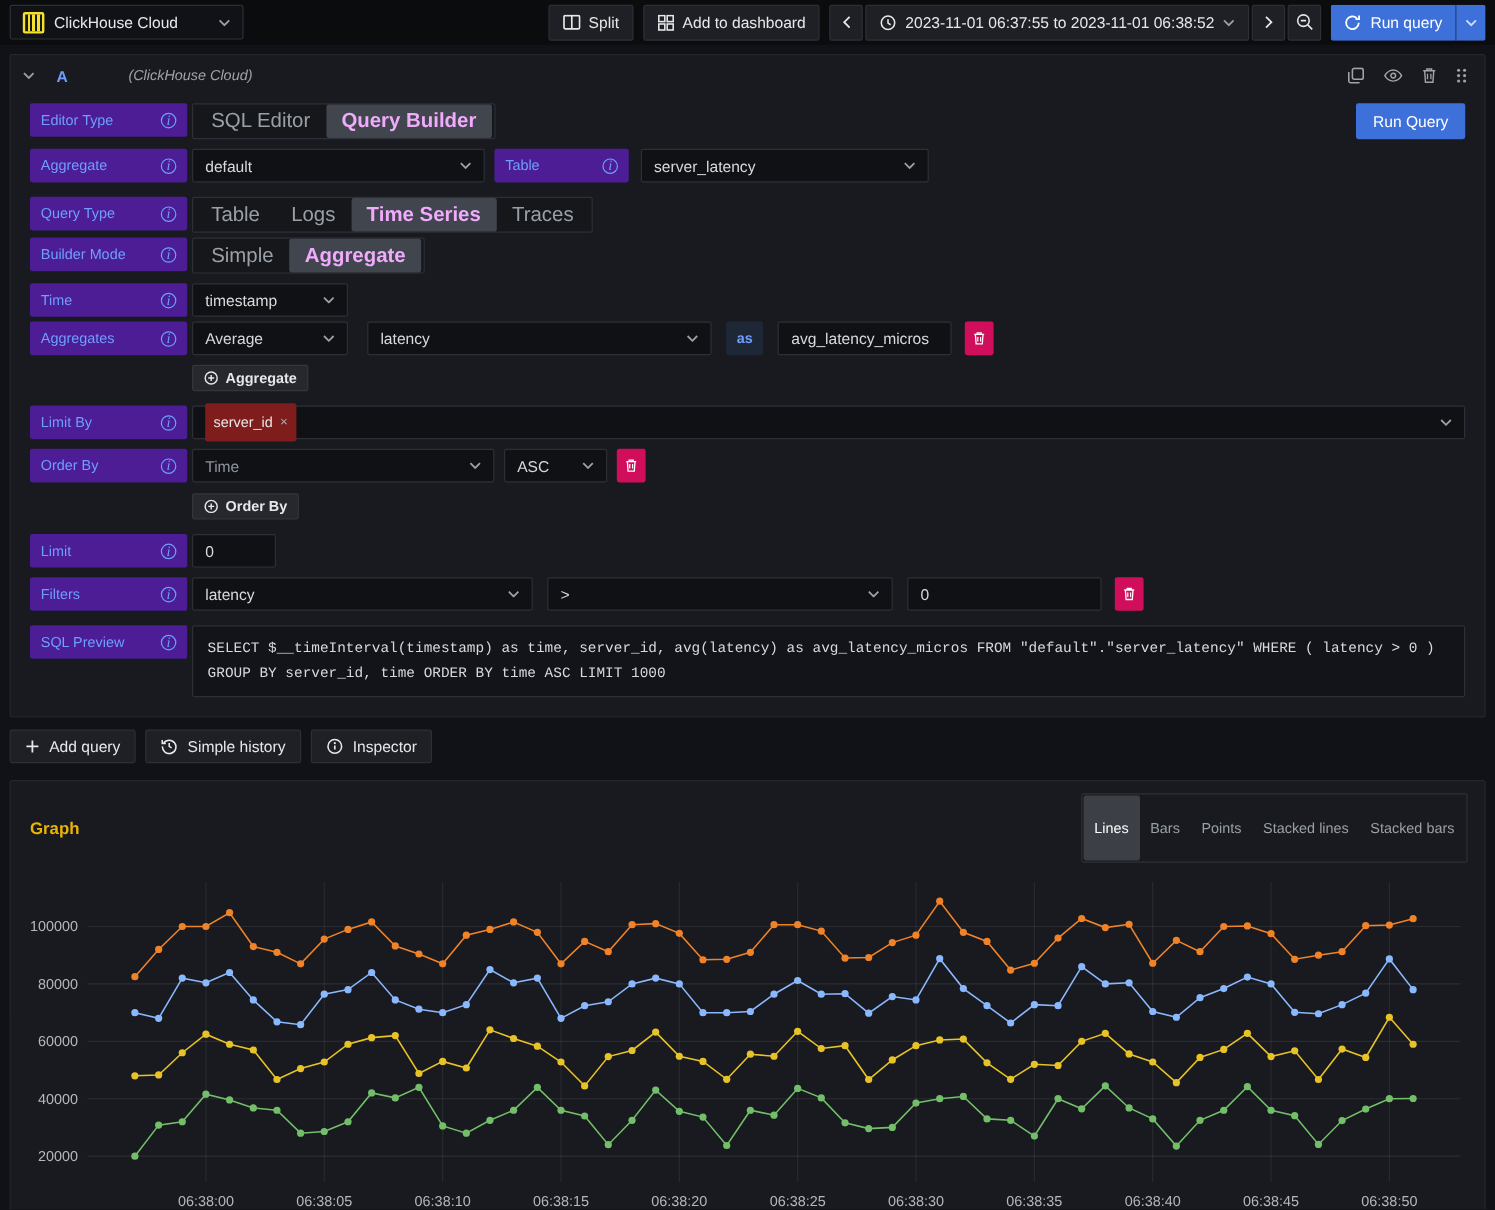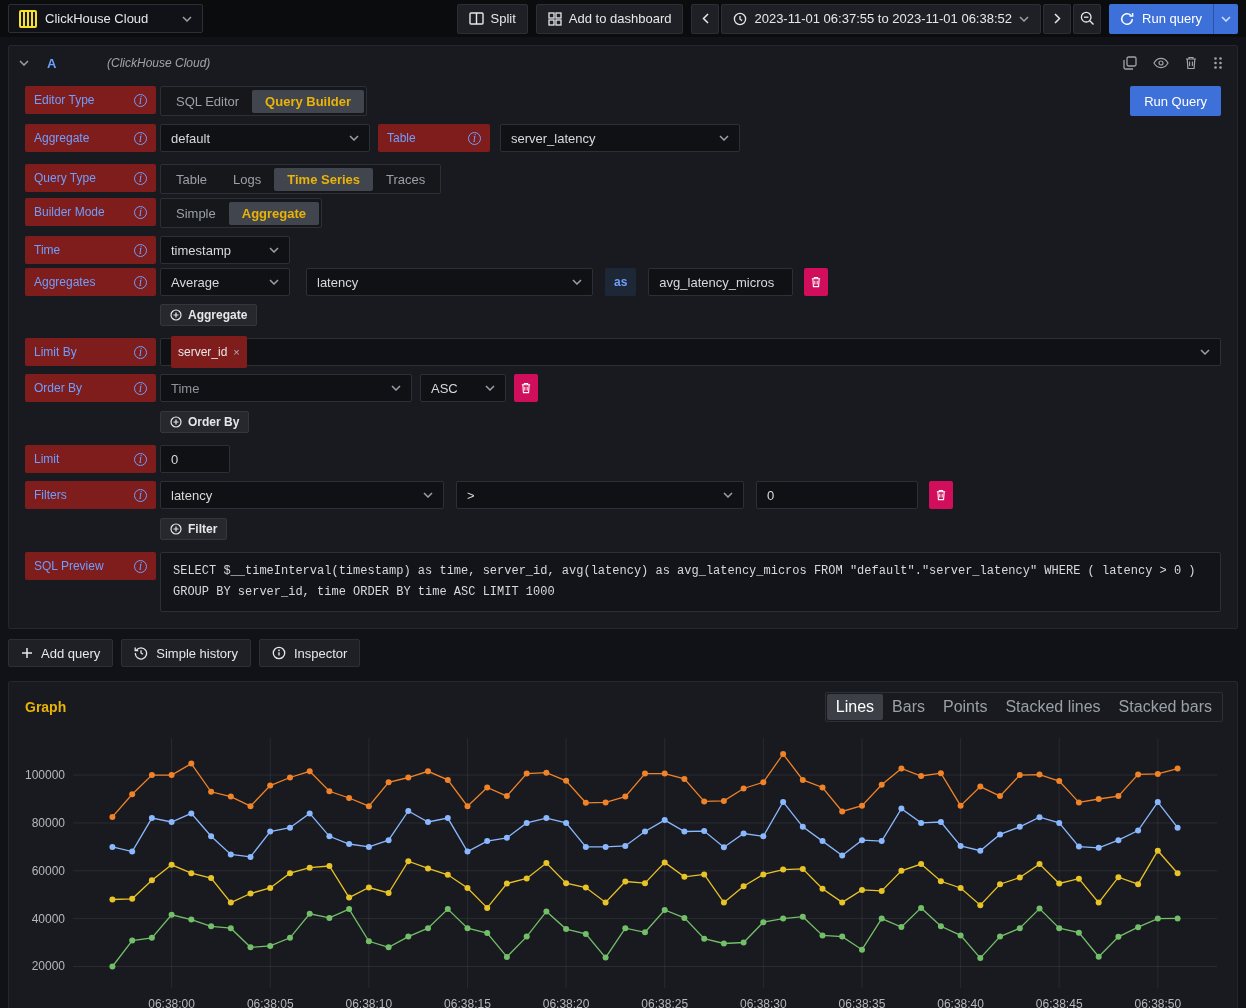--- a/index.html
+++ b/index.html
@@ -27,26 +27,26 @@
   .content { padding:8px; }
   .panel { background:#181a1f; border:1px solid #25272e; border-radius:2px; }
   .qp-header { height:34px; display:flex; align-items:center; padding:0 14px 0 10px; font-size:13px; }
   .qp-header .refid { color:#6e9fff; font-weight:700; margin:0 0 0 18px; width:60px; }
   .qp-header .dshint { color:#9fa3ab; font-style:italic; font-size:12px; }
   .qp-hicons { margin-left:auto; display:flex; align-items:center; gap:16px; color:#9fa3ab; }
   .qp-hicons .hic { cursor:pointer; display:flex; }
   .qp-body { padding:2px 16px 16px 16px; position:relative; }
 
   .qrow { display:flex; align-items:flex-start; margin-top:4px; }
-  .qlabel { width:131px; min-width:131px; height:28px; background:#7f1d1d; border-radius:2px; display:flex; align-items:center; justify-content:space-between; padding:0 9px; margin-right:4px; }
+  .qlabel { width:131px; min-width:131px; height:28px; background:#4c1d95; border-radius:2px; display:flex; align-items:center; justify-content:space-between; padding:0 9px; margin-right:4px; }
   .qlabel span { font-size:12px; font-weight:500; color:#6e9fff; }
   .info-ic { width:13px; height:13px; border:1px solid #6e9fff; border-radius:50%; color:#6e9fff; font-size:9px; line-height:11px; text-align:center; font-style:italic; font-family:"Liberation Serif",serif; }
   .seg { display:flex; align-items:center; border:1px solid #2c3036; border-radius:2px; background:#16171b; height:30px; padding:2px; }
-  .seg .opt { font-size:13px; color:#9aa0a8; padding:4px 13px; border-radius:2px; cursor:pointer; white-space:nowrap; }
-  .seg .opt.sel { background:#41454d; color:#eab308; font-weight:700; }
+  .seg .opt { font-size:17px; color:#9aa0a8; padding:4px 13px; border-radius:2px; cursor:pointer; white-space:nowrap; }
+  .seg .opt.sel { background:#41454d; color:#f0abfc; font-weight:700; }
   .select, .tinput { height:28px; background:#0f1115; border:1px solid #2c3036; border-radius:2px; display:flex; align-items:center; font-size:13px; color:#d8d9da; padding:0 10px; cursor:pointer; }
   .select .chev { margin-left:auto; }
   .tinput { cursor:text; }
   .ghost { color:#8e949e; }
   .as-badge { height:28px; background:#1e2736; border-radius:2px; display:flex; align-items:center; padding:0 9px; font-size:12px; font-weight:700; color:#6e9fff; }
   .del-btn { width:24px; height:28px; background:#d10e5c; border-radius:2px; display:flex; align-items:center; justify-content:center; cursor:pointer; }
   .add-btn { height:22px; display:flex; align-items:center; gap:6px; background:#26282e; border:1px solid #33363d; border-radius:2px; padding:0 9px; font-size:12px; font-weight:700; color:#e6e7e9; cursor:pointer; }
   .indent { margin-left:135px; }
   .chip { height:32px; background:#7f1d1d; border-radius:2px; display:flex; align-items:center; gap:6px; padding:0 7px; font-size:12px; color:#e6e7e9; }
   .chip .x { color:#aeb2b8; font-size:11px; cursor:pointer; }
@@ -57,21 +57,21 @@
 
   
   .actions { display:flex; gap:8px; padding:10px 0 14px 0; }
   .act-btn { height:28px; display:flex; align-items:center; gap:8px; background:#1e2025; border:1px solid #2c3036; border-radius:2px; padding:0 12px; font-size:13px; font-weight:500; color:#e6e7e9; cursor:pointer; }
 
   
   .graph-panel { background:#181a1f; border:1px solid #25272e; border-radius:2px; padding:8px 10px 6px 10px; }
   .gp-header { display:flex; align-items:center; justify-content:space-between; padding:2px 4px 6px 6px; }
   .gp-title { font-size:14px; font-weight:700; color:#eab308; }
   .gp-tabs { display:flex; align-items:center; border:1px solid #2c3036; border-radius:2px; padding:1px; }
-  .gp-tabs .tab { font-size:16px; color:#9aa0a8; padding:4px 9px; border-radius:2px; cursor:pointer; white-space:nowrap; }
+  .gp-tabs .tab { font-size:12px; color:#9aa0a8; padding:20px 9px; border-radius:2px; cursor:pointer; white-space:nowrap; }
   .gp-tabs .tab.sel { background:#3c3f46; color:#fff; font-weight:500; }
   #chart { width:100%; }
 </style>
 </head>
 <body>
 
 <div class="topbar">
   <div class="tb-left">
     <div class="ds-picker">
       <span class="ch-logo"></span>
@@ -200,21 +200,21 @@
             <span class="opt sel">Query Builder</span>
           </div>
       </div>
       <div class="gap4"></div>
 
       <div class="qrow">
         <div class="qlabel">
           <span>Aggregate</span>
             <span class="info-ic">i</span>
         </div>
-        <div class="select" style="width:210px">
+        <div class="select" style="width:244px">
           <span>default</span>
           <svg class="ic chev" width="10" height="6" viewBox="0 0 10 6">
               <path d="M1 1l4 4 4-4" stroke="#9aa0a8" stroke-width="1.5" fill="none"></path>
             </svg>
         </div>
         <div class="qlabel" style="width:112px;min-width:112px;margin-left:8px">
           <span>Table</span>
             <span class="info-ic">i</span>
         </div>
         <div class="select" style="width:240px;margin-left:6px">
@@ -386,29 +386,20 @@
             </svg>
         </div>
         <div class="tinput" style="width:162px;margin-left:12px">
           <span>0</span>
         </div>
         <div class="del-btn" style="margin-left:11px">
           <svg class="ic" width="10" height="12" viewBox="0 0 12 14">
               <path d="M1 3h10M4 3V1.5h4V3M2.2 3l.7 9.5h6.2l.7-9.5" stroke="#fff" stroke-width="1.3" fill="none"></path>
               <path d="M4.6 5.5v4.5M7.4 5.5v4.5" stroke="#fff" stroke-width="1.2"></path>
             </svg>
-        </div>
-      </div>
-      <div class="qrow indent" style="margin-top:9px">
-        <div class="add-btn">
-          <svg class="ic" width="12" height="12" viewBox="0 0 12 12">
-              <circle cx="6" cy="6" r="5" stroke="#e6e7e9" stroke-width="1.2" fill="none"></circle>
-              <path d="M6 3.5v5M3.5 6h5" stroke="#e6e7e9" stroke-width="1.2"></path>
-            </svg>
-          <span>Filter</span>
         </div>
       </div>
       <div class="gap8"></div>
 
       <div class="qrow">
         <div class="qlabel">
           <span>SQL Preview</span>
             <span class="info-ic">i</span>
         </div>
         <div class="sql-box">SELECT $__timeInterval(timestamp) as time, server_id, avg(latency) as avg_latency_micros FROM "default"."server_latency" WHERE ( latency &gt; 0 ) GROUP BY server_id, time ORDER BY time ASC LIMIT 1000</div>

